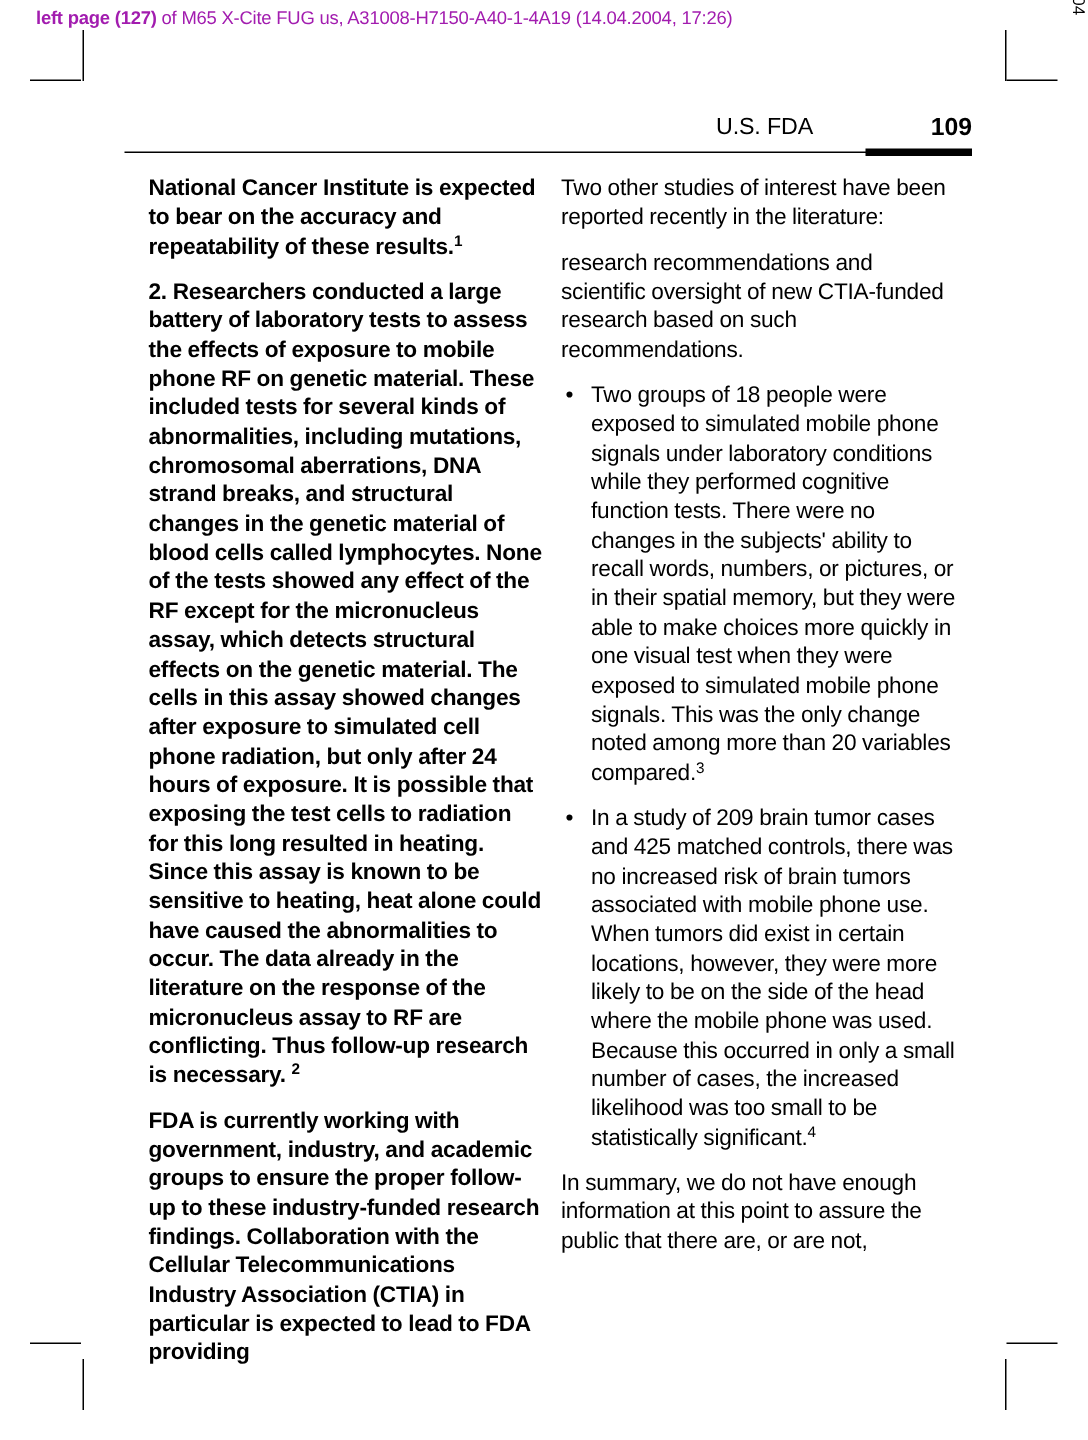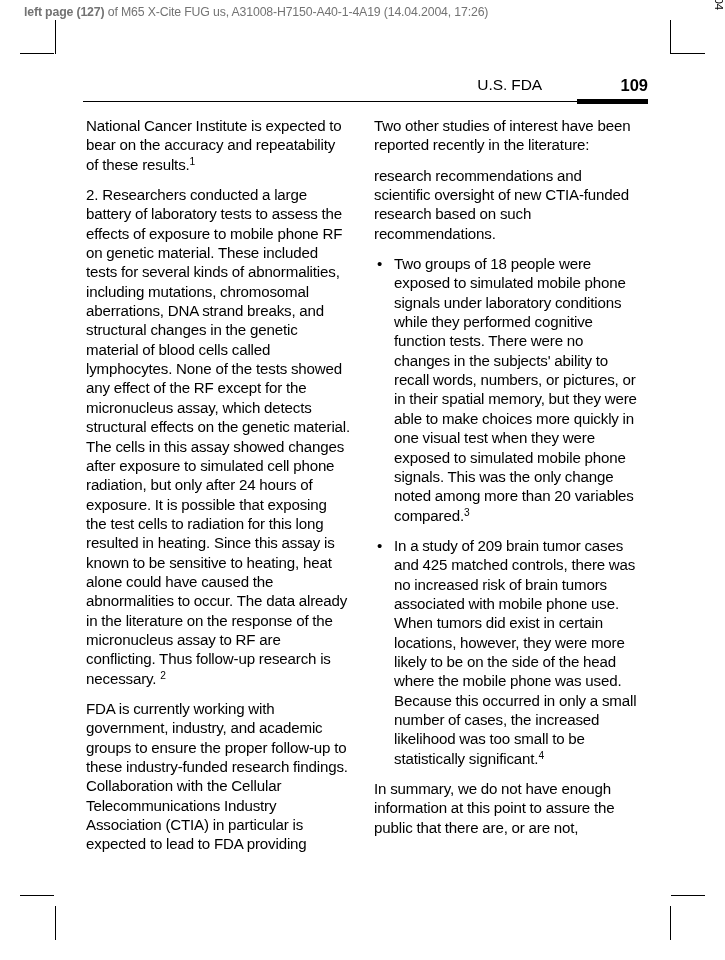--- a/index.html
+++ b/index.html
@@ -17,21 +17,21 @@
   }
 
   
   .print-header {
     position: absolute;
     left: 24px;
     top: 5px;
     font-size: 12.3px;
     letter-spacing: -0.15px;
     white-space: nowrap;
-    color: #737373;
+    color: #a21caf;
   }
   .print-header .strong {
     font-weight: bold;
   }
 
   
   .crop {
     position: absolute;
     background: #000;
   }
@@ -100,21 +100,21 @@
     position: absolute;
     left: 83px;
     top: 116px;
     width: 565px;
   }
   .col {
     position: absolute;
     top: 0;
     width: 265px;
   }
-  .col-left  { left: 3px; }
+  .col-left  { left: 16px; font-weight: bold; }
   .col-right { left: 291px; }
 
   p.body {
     margin: 0 0 11px 0;
     font-size: 15.1px;
     line-height: 19.35px;
     letter-spacing: -0.15px;
     color: #000;
     word-spacing: -0.2px;
   }

